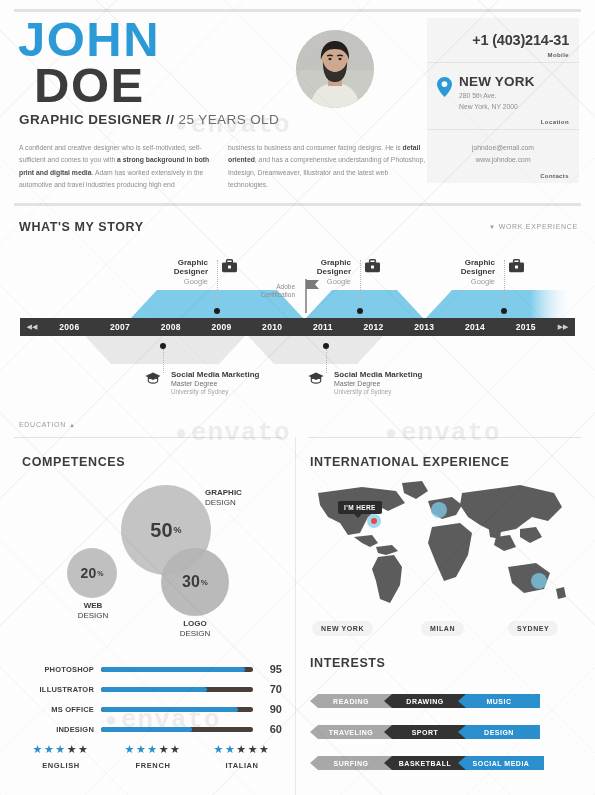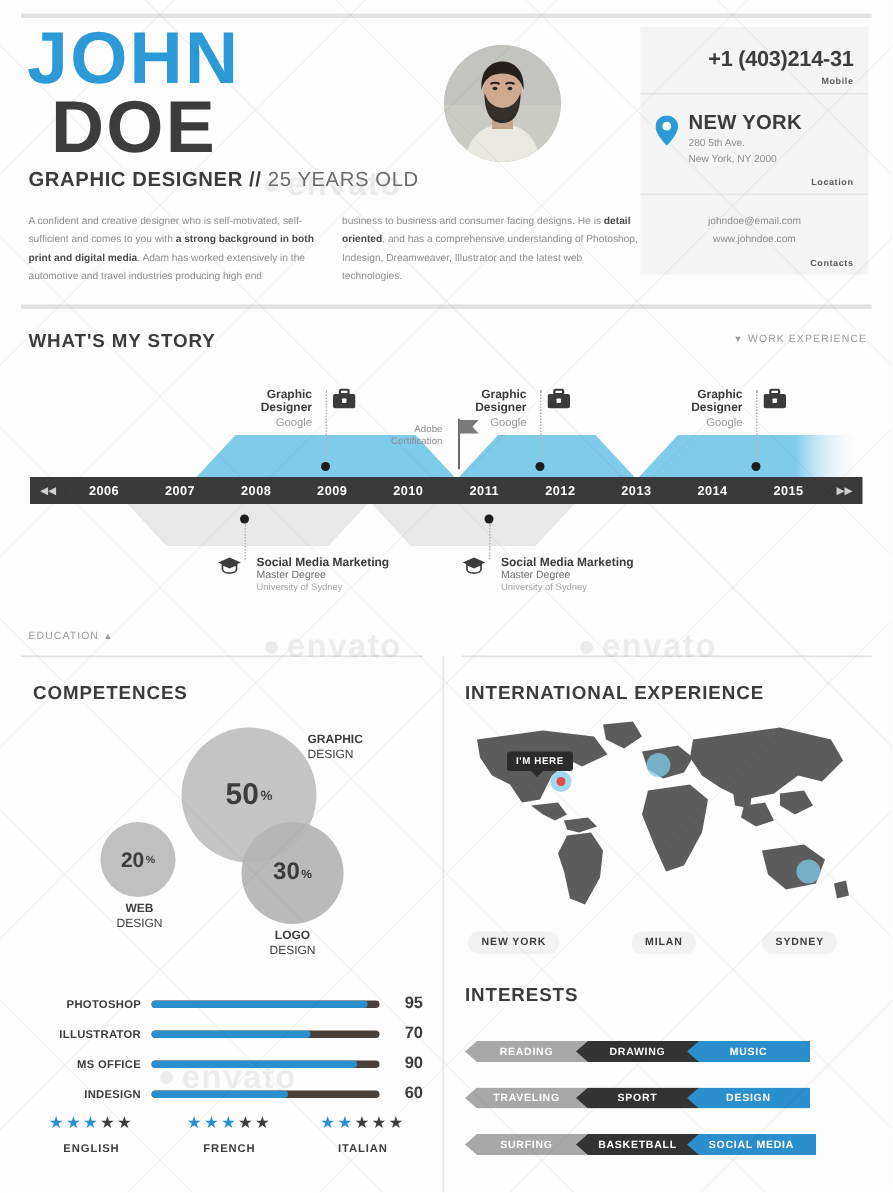--- a/index.html
+++ b/index.html
@@ -28,26 +28,26 @@
     inset: 0;
     pointer-events: none;
     background-image:
       repeating-linear-gradient(45deg, rgba(0,0,0,0.035) 0 1px, rgba(0,0,0,0) 1px 90px),
       repeating-linear-gradient(-45deg, rgba(0,0,0,0.035) 0 1px, rgba(0,0,0,0) 1px 90px);
     z-index: 40;
   }
   .wm {
     position: absolute;
     color: rgba(150,150,150,0.16);
-    font-size: 22px;
+    font-size: 26px;
     font-weight: bold;
     letter-spacing: 1px;
     z-index: 41;
     pointer-events: none;
-    font-family: Liberation Sans, sans-serif;
+    font-family: Liberation Mono, monospace;
   }
   .wm::before {
     content: "\25CF";
     font-size: 20px;
     margin-right: 3px;
     vertical-align: 1px;
   }
 
   
   .rule-top {

